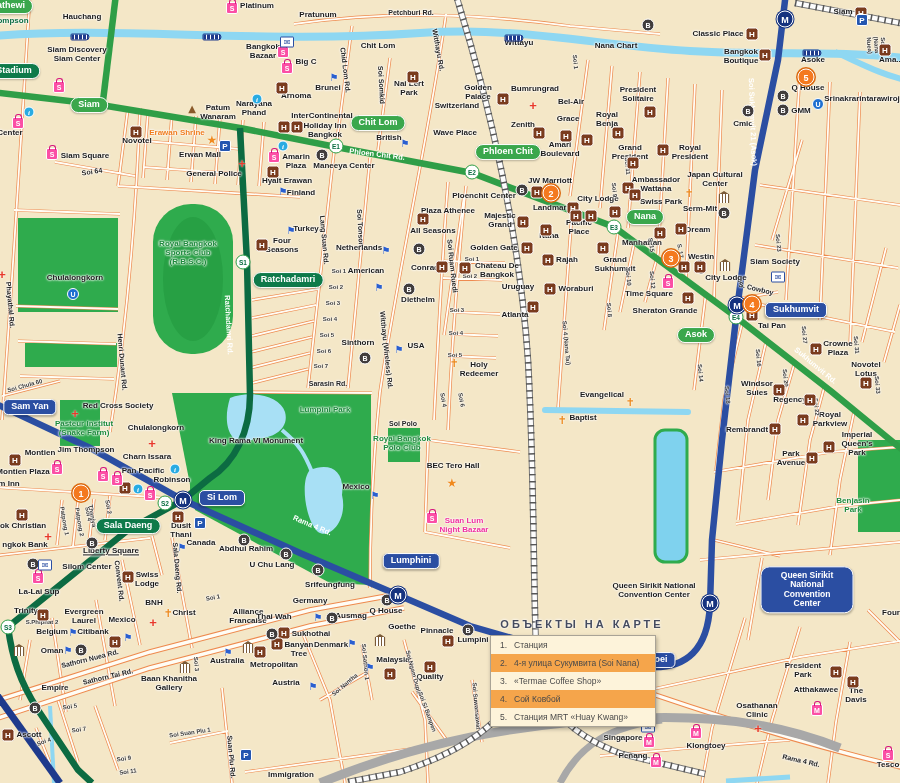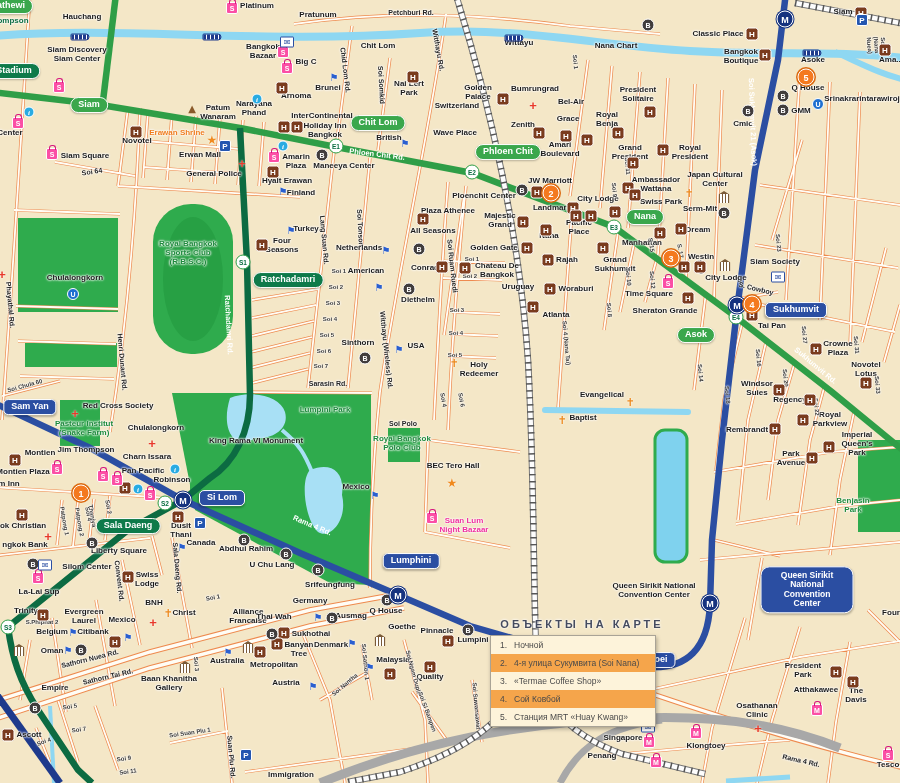--- a/index.html
+++ b/index.html
@@ -114,21 +114,21 @@
     <path d="M560,783C580,744 612,726 662,720" stroke="#a8a8a8" stroke-width="7" fill="none"></path>
     <use href="#prail" stroke="#777777" stroke-width="6.5" fill="none"></use>
     <use href="#prail" stroke="#fdfdfd" stroke-width="4.5" fill="none"></use>
     <use href="#prail" stroke="#555555" stroke-width="6.5" fill="none" stroke-dasharray="1.5,5.5"></use>
   </svg>
 
   <div class="ltitle">ОБЪЕКТЫ НА КАРТЕ</div>
   <div class="legend" id="legend">
       <div class="lrow">
         <span class="lnum">1.</span>
-        <span>Ночной</span>
+        <span>Станция</span>
       </div>
       <div class="lrow hl">
         <span class="lnum">2.</span>
         <span>4-я улица Сукумвита (Soi Nana)</span>
       </div>
       <div class="lrow">
         <span class="lnum">3.</span>
         <span>«Termae Coffee Shop»</span>
       </div>
       <div class="lrow hl">
@@ -244,21 +244,21 @@
     <div class="t" style="left: 497px; top: 270px;">Chateau De
 Bangkok</div>
     <div class="t soi" style="left: 472px; top: 259px;">Soi 1</div>
     <div class="t soi" style="left: 470px; top: 276px;">Soi 2</div>
     <div class="t soi" style="left: 457px; top: 310px;">Soi 3</div>
     <div class="t soi" style="left: 456px; top: 333px;">Soi 4</div>
     <div class="t soi" style="left: 455px; top: 355px;">Soi 5</div>
     <div class="t" style="left: 518px; top: 287px;">Uruguay</div>
     <div class="t" style="left: 576px; top: 289px;">Woraburi</div>
     <div class="t" style="left: 567px; top: 260px;">Rajah</div>
-    <div class="t" style="left: 556px; top: 315px;">Atlanta</div>
+    <div class="t" style="left: 515px; top: 315px;">Atlanta</div>
     <div class="t" style="left: 549px; top: 236px;">Nana</div>
     <div class="t" style="left: 579px; top: 227px;">Pacific
 Place</div>
     <div class="t" style="left: 552px; top: 208px;">Landmark</div>
     <div class="t" style="left: 598px; top: 199px;">City Lodge</div>
     <div class="t" style="left: 642px; top: 243px;">Manhattan</div>
     <div class="t" style="left: 698px; top: 230px;">Dream</div>
     <div class="t" style="left: 661px; top: 202px;">Swiss Park</div>
     <div class="t" style="left: 700px; top: 209px;">Serm-Mit</div>
     <div class="t" style="left: 701px; top: 257px;">Westin</div>
@@ -345,21 +345,21 @@
     <div class="t soi" style="left: 443px; top: 400px; transform: translate(-50%, -50%) rotate(80deg);">Soi 4</div>
     <div class="t soi" style="left: 461px; top: 400px; transform: translate(-50%, -50%) rotate(80deg);">Soi 6</div>
     <div class="t rd" style="left: 386px; top: 350px; transform: translate(-50%, -50%) rotate(84deg);">Witthayu (Wireless) Rd.</div>
     <div class="t" style="left: 602px; top: 395px;">Evangelical</div>
     <div class="t" style="left: 583px; top: 418px;">Baptist</div>
     <div class="t" style="left: 181px; top: 530px;">Dusit
 Thani</div>
     <div class="t" style="left: 201px; top: 543px;">Canada</div>
     <div class="t" style="left: 246px; top: 549px;">Abdhul Rahim</div>
     <div class="t" style="left: 272px; top: 565px;">U Chu Lang</div>
-    <div class="t" style="left: 119px; top: 551px;">Liberty Square</div>
+    <div class="t" style="left: 111px; top: 551px; text-decoration: underline;">Liberty Square</div>
     <div class="t" style="left: 87px; top: 567px;">Silom Center</div>
     <div class="t" style="left: 147px; top: 579px;">Swiss
 Lodge</div>
     <div class="t" style="left: 39px; top: 592px;">La-Lai Sup</div>
     <div class="t" style="left: 23px; top: 526px;">ok Christian</div>
     <div class="t" style="left: 25px; top: 545px;">ngkok Bank</div>
     <div class="t" style="left: 9px; top: 484px;">m Inn</div>
     <div class="t rd" style="left: 177px; top: 568px; transform: translate(-50%, -50%) rotate(85deg);">Sala Daeng Rd.</div>
     <div class="t rd" style="left: 119px; top: 581px; transform: translate(-50%, -50%) rotate(83deg);">Convent Rd.</div>
     <div class="t rd" style="left: 90px; top: 659px; transform: translate(-50%, -50%) rotate(-14deg);">Sathorn Nuea Rd.</div>
@@ -416,21 +416,21 @@
 Convention Center</div>
     <div class="t" style="left: 803px; top: 670px;">President
 Park</div>
     <div class="t" style="left: 816px; top: 690px;">Atthakawee</div>
     <div class="t" style="left: 856px; top: 695px;">The
 Davis</div>
     <div class="t" style="left: 757px; top: 710px;">Osathanan
 Clinic</div>
     <div class="t" style="left: 706px; top: 746px;">Klongtoey</div>
     <div class="t" style="left: 623px; top: 738px;">Singapore</div>
-    <div class="t" style="left: 602px; top: 756px;">Penang</div>
+    <div class="t" style="left: 633px; top: 756px;">Penang</div>
     <div class="t" style="left: 888px; top: 765px;">Tesco</div>
     <div class="t" style="left: 891px; top: 613px;">Four</div>
     <div class="bts" style="left: 11px; top: 6px;">athewi</div>
     <div class="bts dark" style="left: 14px; top: 71px;">Stadium</div>
     <div class="bts" style="left: 89px; top: 105px;">Siam</div>
     <div class="bts" style="left: 378px; top: 123px;">Chit Lom</div>
     <div class="bts" style="left: 508px; top: 152px;">Phloen Chit</div>
     <div class="bts" style="left: 645px; top: 217px;">Nana</div>
     <div class="bts" style="left: 696px; top: 335px;">Asok</div>
     <div class="bts dark" style="left: 288px; top: 280px;">Ratchadamri</div>

